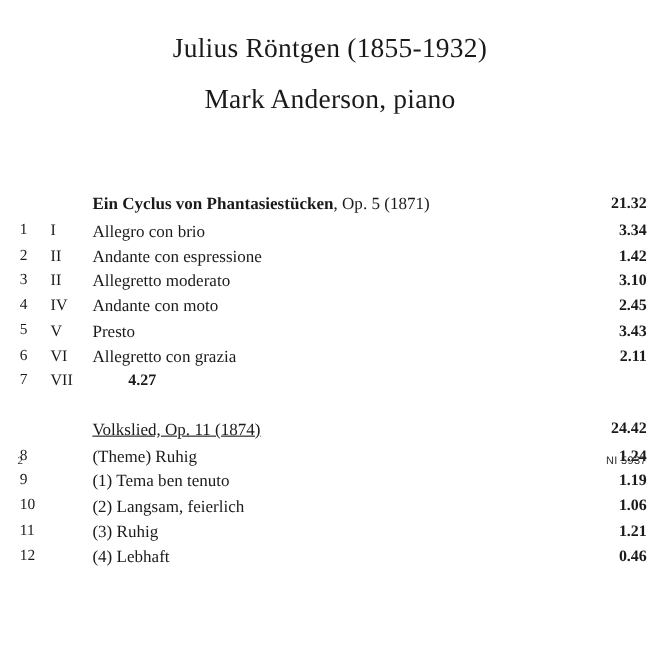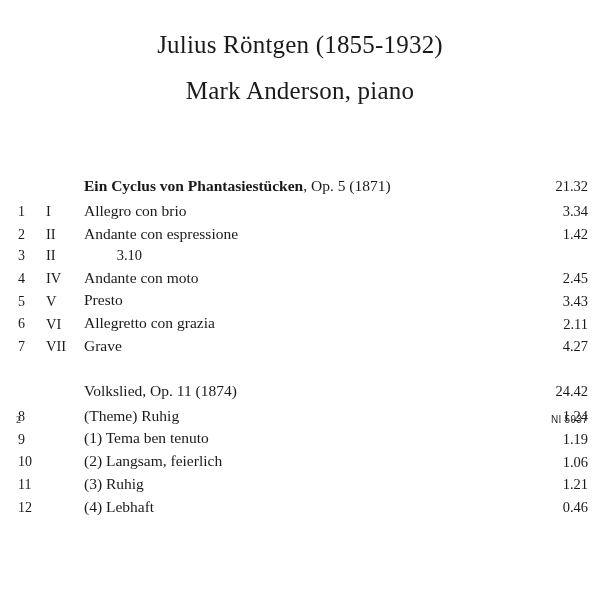--- a/index.html
+++ b/index.html
@@ -46,21 +46,21 @@
     top: 175px;
     left: 0;
     right: 0;
     padding: 0 12px 0 14px;
     box-sizing: border-box;
   }
 
   .work-title-row,
   .track-row {
     display: flex;
-    align-items: flex-end;
+    align-items: flex-start;
     font-size: 15.5px;
     line-height: 1.47;
   }
 
   .num {
     width: 32px;
     flex: 0 0 32px;
     text-align: left;
     padding-left: 4px;
     box-sizing: border-box;
@@ -74,30 +74,32 @@
     font-size: 14.5px;
   }
   .title {
     flex: 1 1 auto;
     padding-right: 8px;
   }
   .dur {
     flex: 0 0 58px;
     text-align: right;
     font-size: 14.5px;
+    font-weight: bold;
   }
 
   .work-title-row {
     margin-bottom: 2px;
   }
   .work-title-row .title {
     padding-left: 70px;
   }
   .work-title-row.cont .title {
     padding-left: 70px;
+    text-decoration: underline;
   }
   .work-name {
     font-weight: bold;
   }
   .work-sub {
     font-weight: normal;
   }
 
   .spacer {
     height: 22px;
@@ -153,20 +155,21 @@
     </div>
     <div class="track-row">
       <div class="num">2</div>
       <div class="roman">II</div>
       <div class="title">Andante con espressione</div>
       <div class="dur">1.42</div>
     </div>
     <div class="track-row">
       <div class="num">3</div>
       <div class="roman">II</div>
+      <div class="title">Allegretto moderato</div>
       <div class="dur">3.10</div>
     </div>
     <div class="track-row">
       <div class="num">4</div>
       <div class="roman">IV</div>
       <div class="title">Andante con moto</div>
       <div class="dur">2.45</div>
     </div>
     <div class="track-row">
       <div class="num">5</div>
@@ -176,21 +179,20 @@
     </div>
     <div class="track-row">
       <div class="num">6</div>
       <div class="roman">VI</div>
       <div class="title">Allegretto con grazia</div>
       <div class="dur">2.11</div>
     </div>
     <div class="track-row">
       <div class="num">7</div>
       <div class="roman">VII</div>
-      <div class="title">Grave</div>
       <div class="dur">4.27</div>
     </div>
 
     <div class="spacer"></div>
 
     <div class="work-title-row cont">
       <div class="title">Volkslied, Op. 11 (1874)</div>
       <div class="dur">24.42</div>
     </div>
 

